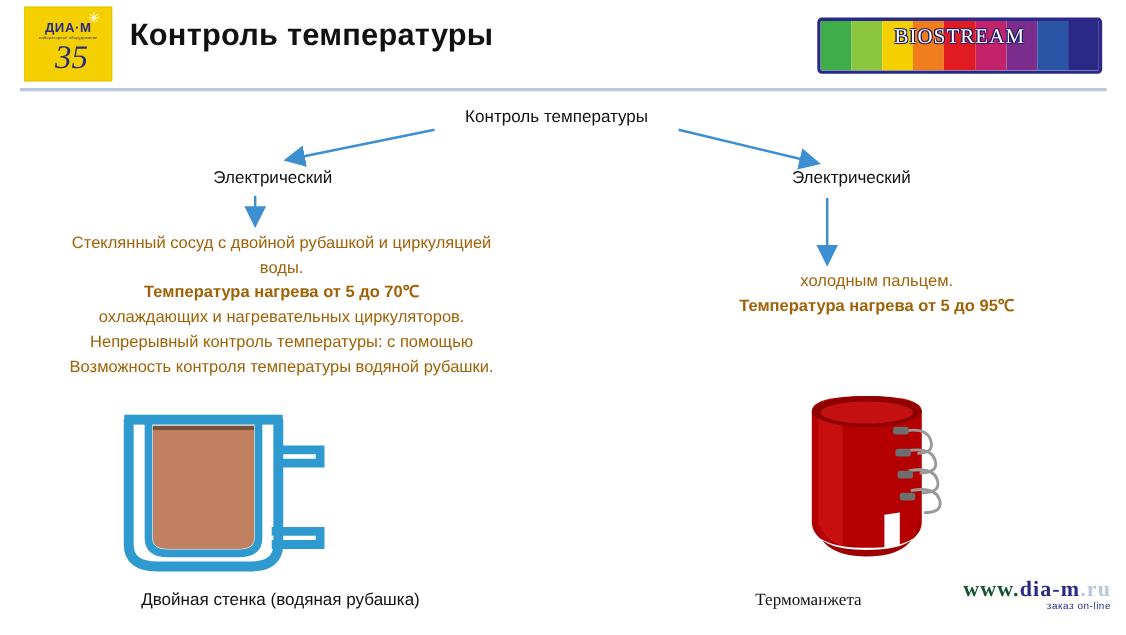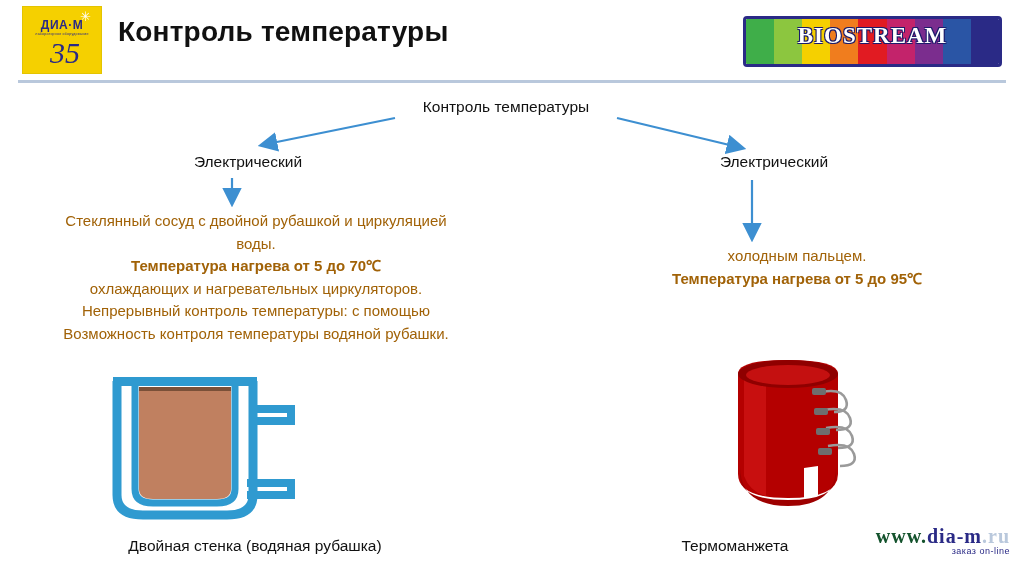--- a/index.html
+++ b/index.html
@@ -88,22 +88,22 @@
     position: absolute;
     left: 0; top: 0; right: 0; bottom: 0;
     display: flex;
   }
   .bs-bands div { flex: 1 1 auto; height: 100%; }
   .bs-text {
     position: absolute;
     left: 0; right: 0; top: 4px;
     text-align: center;
     font-family: "Liberation Serif", serif;
-    font-size: 23px;
-    font-weight: bold;
+    font-size: 19px;
+    font-weight: normal;
     color: #ffffff;
     letter-spacing: 1px;
     text-shadow:
       -1px -1px 0 #1b1b6b, 1px -1px 0 #1b1b6b,
       -1px  1px 0 #1b1b6b, 1px  1px 0 #1b1b6b;
   }
   .header-rule {
     position: absolute;
     left: 18px; top: 80px;
     width: 988px; height: 3px;
@@ -134,21 +134,21 @@
 
   .bold-line { font-weight: bold; }
 
   .caption {
     position: absolute;
     text-align: center;
     font-size: 15.5px;
     color: #111111;
   }
   .caption-left { left: 10px; top: 537px; width: 490px; }
-  .caption-right { left: 610px; top: 537px; width: 250px; }
+  .caption-right { left: 610px; top: 537px; width: 250px; font-family: Liberation Serif, serif; }
 
   svg.arrows {
     position: absolute;
     left: 0; top: 0;
     width: 1024px; height: 577px;
     pointer-events: none;
   }
 
   
   .fig-left {

